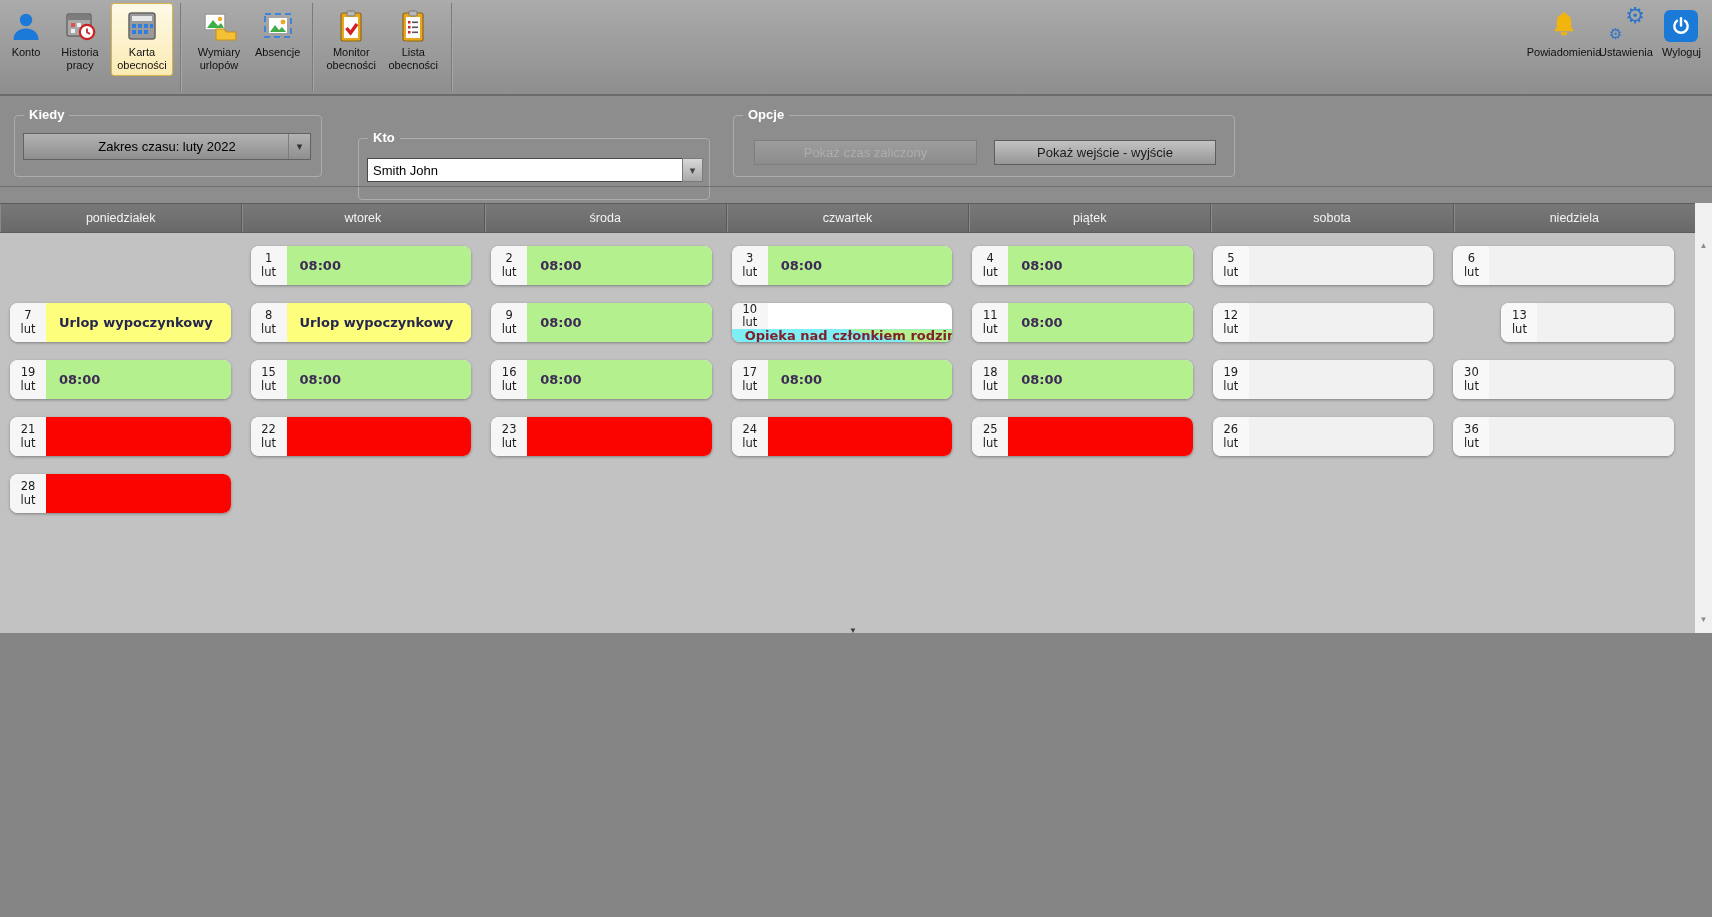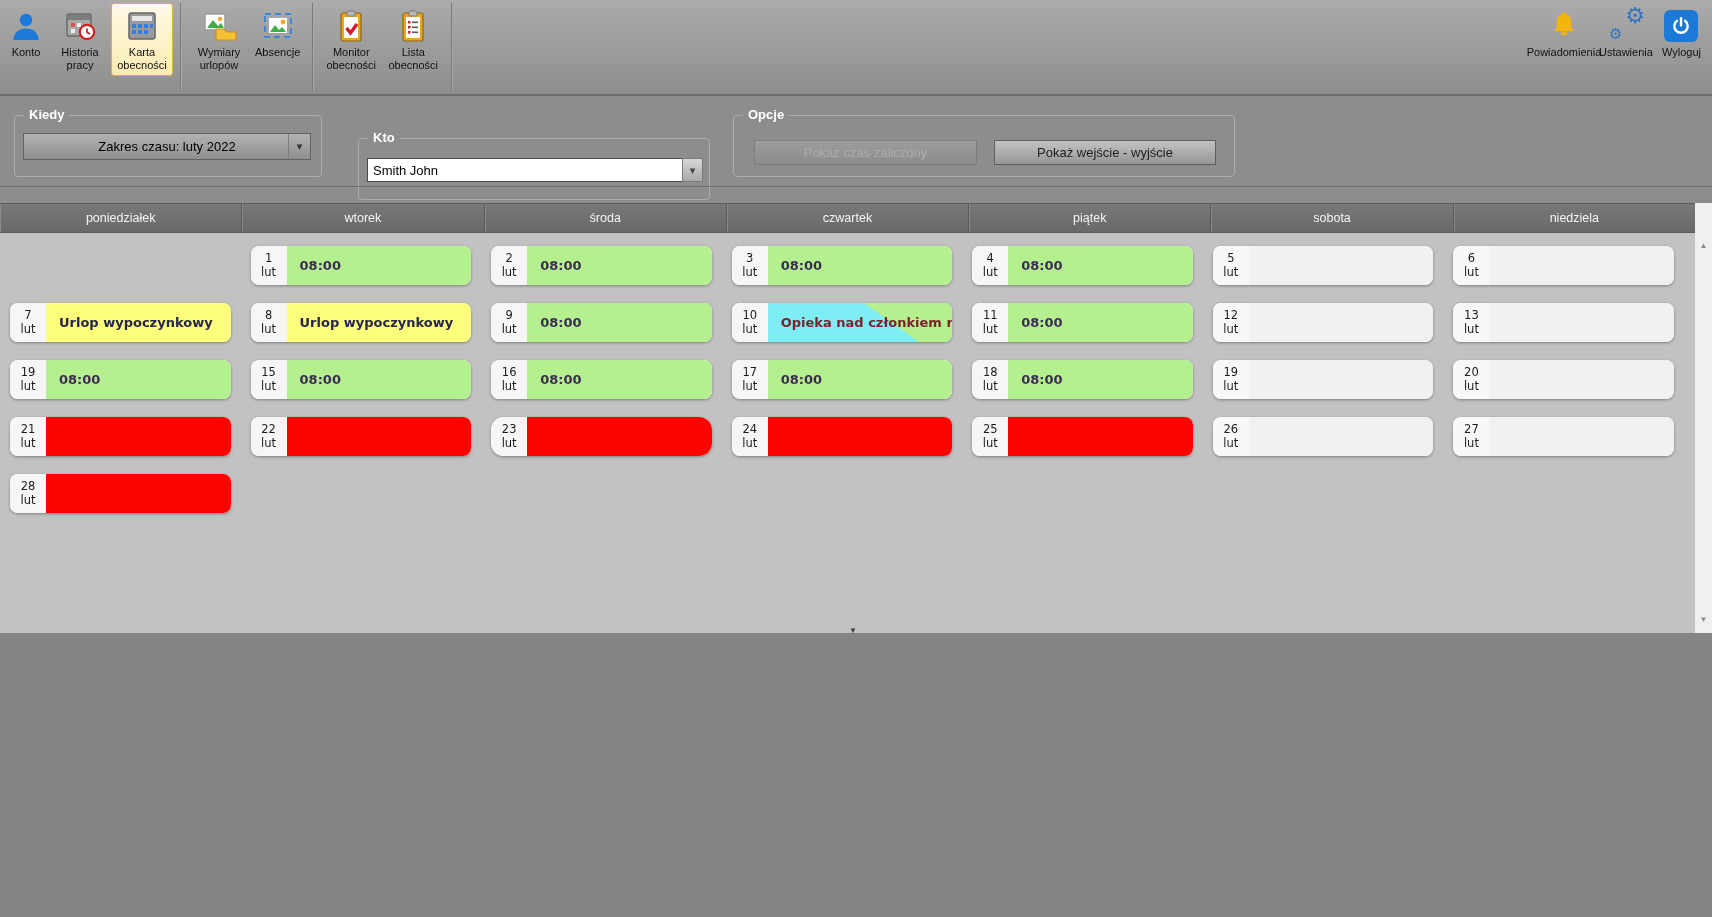--- a/index.html
+++ b/index.html
@@ -357,21 +357,21 @@
     </div>
     <div class="cal-cell work" style="grid-area: 2 / 3;">
       <div class="day-label">
         <div>9</div>
         <div>lut</div>
       </div>
       <div class="cell-content">
         <span>08:00</span>
       </div>
     </div>
-    <div class="cal-cell care" style="grid-area: 2 / 4;">
+    <div class="cal-cell care" style="grid-area: 2 / 4; flex-direction: column;">
       <div class="day-label">
         <div>10</div>
         <div>lut</div>
       </div>
       <div class="cell-content">
         <span>Opieka nad członkiem rodziny</span>
       </div>
     </div>
     <div class="cal-cell work" style="grid-area: 2 / 5;">
       <div class="day-label">
@@ -382,21 +382,21 @@
         <span>08:00</span>
       </div>
     </div>
     <div class="cal-cell weekend" style="grid-area: 2 / 6;">
       <div class="day-label">
         <div>12</div>
         <div>lut</div>
       </div>
       <div class="cell-content"></div>
     </div>
-    <div class="cal-cell weekend" style="grid-area: 2 / 7;">
+    <div class="cal-cell weekend" style="grid-area: 2 / 7; margin-left: 48px;">
       <div class="day-label">
         <div>13</div>
         <div>lut</div>
       </div>
       <div class="cell-content"></div>
     </div>
     <div class="cal-cell work" style="grid-area: 3 / 1;">
       <div class="day-label">
         <div>19</div>
         <div>lut</div>
@@ -443,40 +443,40 @@
     </div>
     <div class="cal-cell weekend" style="grid-area: 3 / 6;">
       <div class="day-label">
         <div>19</div>
         <div>lut</div>
       </div>
       <div class="cell-content"></div>
     </div>
     <div class="cal-cell weekend" style="grid-area: 3 / 7;">
       <div class="day-label">
-        <div>20</div>
+        <div>30</div>
         <div>lut</div>
       </div>
       <div class="cell-content"></div>
     </div>
     <div class="cal-cell off" style="grid-area: 4 / 1;">
       <div class="day-label">
         <div>21</div>
         <div>lut</div>
       </div>
       <div class="cell-content"></div>
     </div>
     <div class="cal-cell off" style="grid-area: 4 / 2;">
       <div class="day-label">
         <div>22</div>
         <div>lut</div>
       </div>
       <div class="cell-content"></div>
     </div>
-    <div class="cal-cell off" style="grid-area: 4 / 3; border-radius: 13px;">
+    <div class="cal-cell off" style="grid-area: 4 / 3;">
       <div class="day-label">
         <div>23</div>
         <div>lut</div>
       </div>
       <div class="cell-content"></div>
     </div>
     <div class="cal-cell off" style="grid-area: 4 / 4;">
       <div class="day-label">
         <div>24</div>
         <div>lut</div>
@@ -492,21 +492,21 @@
     </div>
     <div class="cal-cell weekend" style="grid-area: 4 / 6;">
       <div class="day-label">
         <div>26</div>
         <div>lut</div>
       </div>
       <div class="cell-content"></div>
     </div>
     <div class="cal-cell weekend" style="grid-area: 4 / 7;">
       <div class="day-label">
-        <div>27</div>
+        <div>36</div>
         <div>lut</div>
       </div>
       <div class="cell-content"></div>
     </div>
     <div class="cal-cell off" style="grid-area: 5 / 1;">
       <div class="day-label">
         <div>28</div>
         <div>lut</div>
       </div>
       <div class="cell-content"></div>

